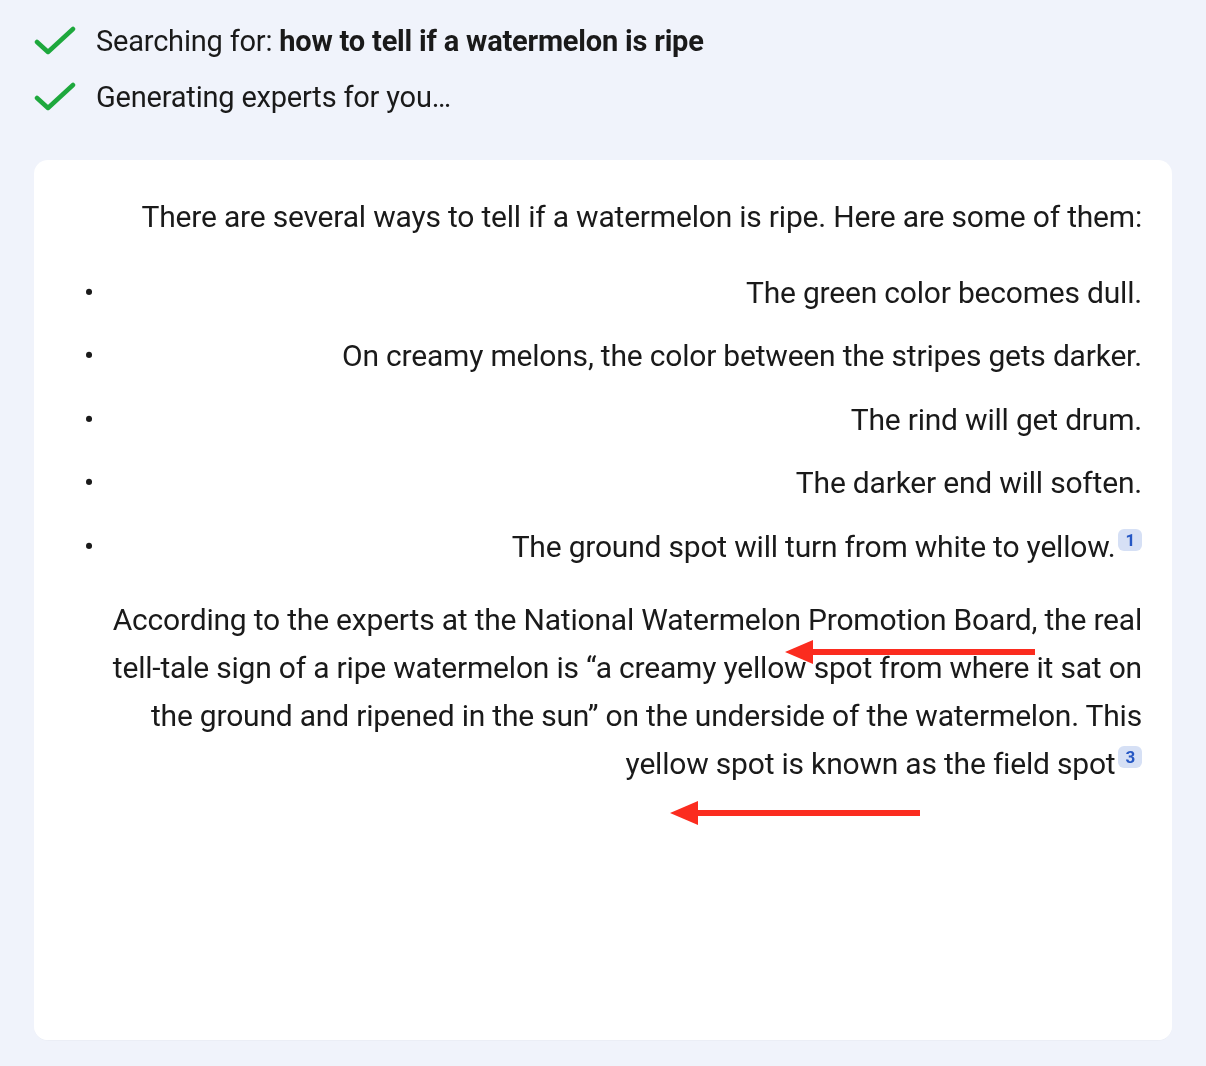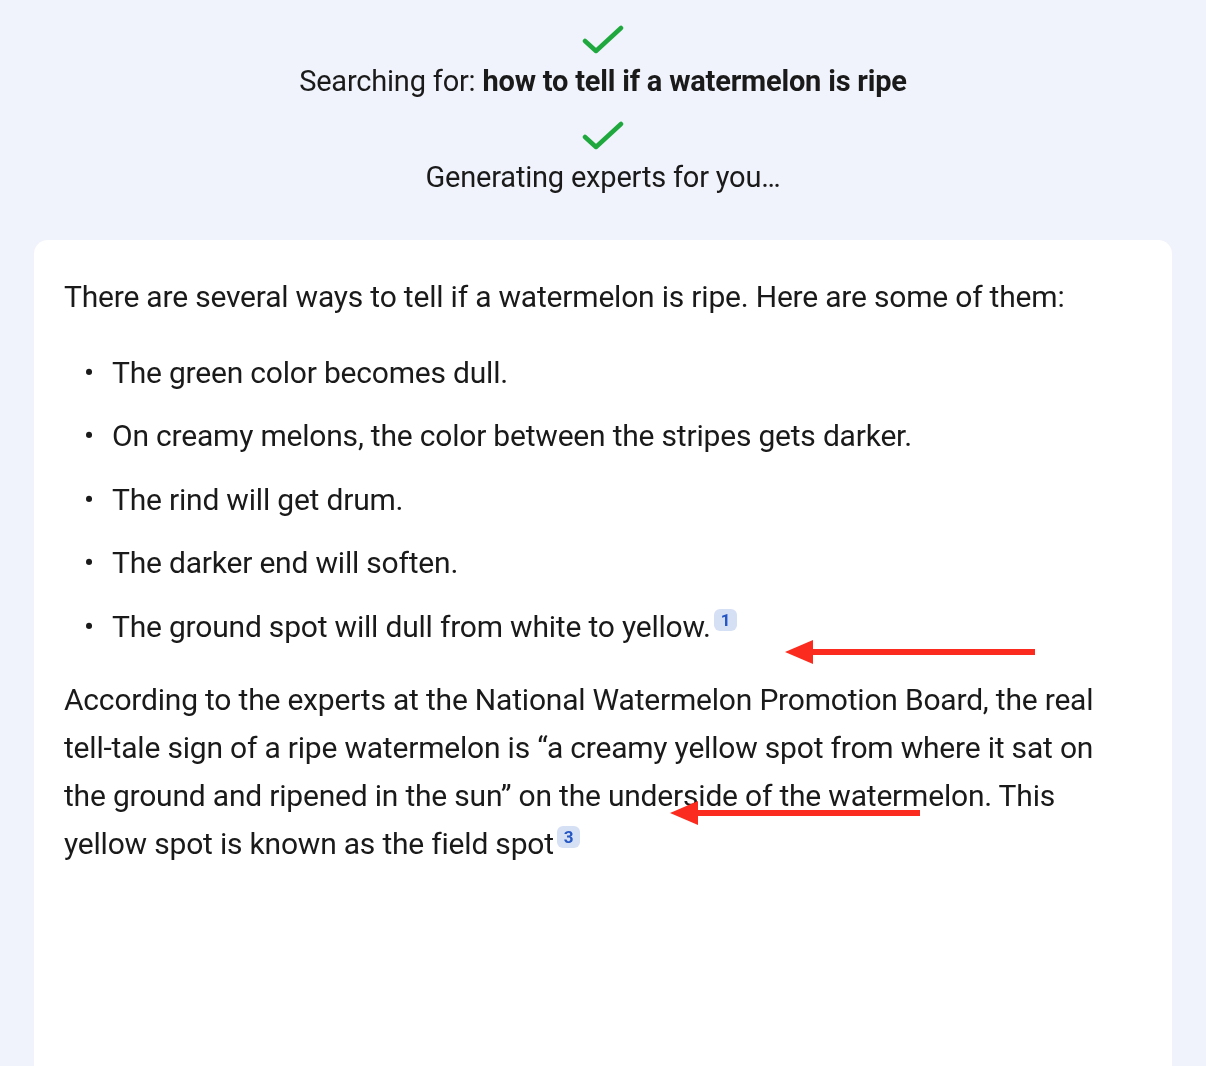--- a/index.html
+++ b/index.html
@@ -14,23 +14,22 @@
       height: 1066px;
       overflow: hidden;
       position: relative;
     }
     .status-area {
       padding: 24px 34px 10px 34px;
     }
     .status-line {
       display: flex;
       align-items: center;
-      gap: 8px;
+      gap: 20px;
       margin-bottom: 22px;
-      flex-direction: column;
     }
     .check-icon {
       width: 42px;
       height: 32px;
       flex-shrink: 0;
     }
     .check-icon svg {
       display: block;
       width: 100%;
       height: 100%;
@@ -45,20 +44,21 @@
     }
     .answer-card {
       background: #ffffff;
       border-radius: 14px;
       margin: 14px 34px 0 34px;
       padding: 34px 30px 16px 30px;
       box-shadow: 0 1px 0 rgba(0,0,0,0.02);
       height: 880px;
       overflow: hidden;
       position: relative;
+      text-align: right;
     }
     .answer-text {
       font-size: 30px;
       line-height: 1.55;
       color: #1a1a1a;
       letter-spacing: -0.2px;
     }
     .intro-para {
       margin-bottom: 30px;
     }
@@ -145,21 +145,21 @@
 </div>
 
 <div class="answer-card">
   <div class="answer-text intro-para">There are several ways to tell if a watermelon is ripe. Here are some of them:</div>
 
   <ul class="bullet-list">
     <li><span>The green color becomes dull.</span></li>
     <li><span>On creamy melons, the color between the stripes gets darker.</span></li>
     <li><span>The rind will get drum.</span></li>
     <li><span>The darker end will soften.</span></li>
-    <li><span>The ground spot will dull from white to yellow.</span><sup class="citation">1</sup></li>
+    <li><span>The ground spot will turn from white to yellow.</span><sup class="citation">1</sup></li>
   </ul>
 
 
   <p class="para">
     <span>According to the experts at the National Watermelon Promotion Board, the real tell-tale sign of a ripe watermelon is “a creamy yellow spot from where it sat on the ground and ripened in the sun” on the underside of the watermelon. This yellow spot is known as the field spot</span><sup class="citation">3</sup>
   </p>
 
   <div class="fade-bottom"></div>
 </div>
 

